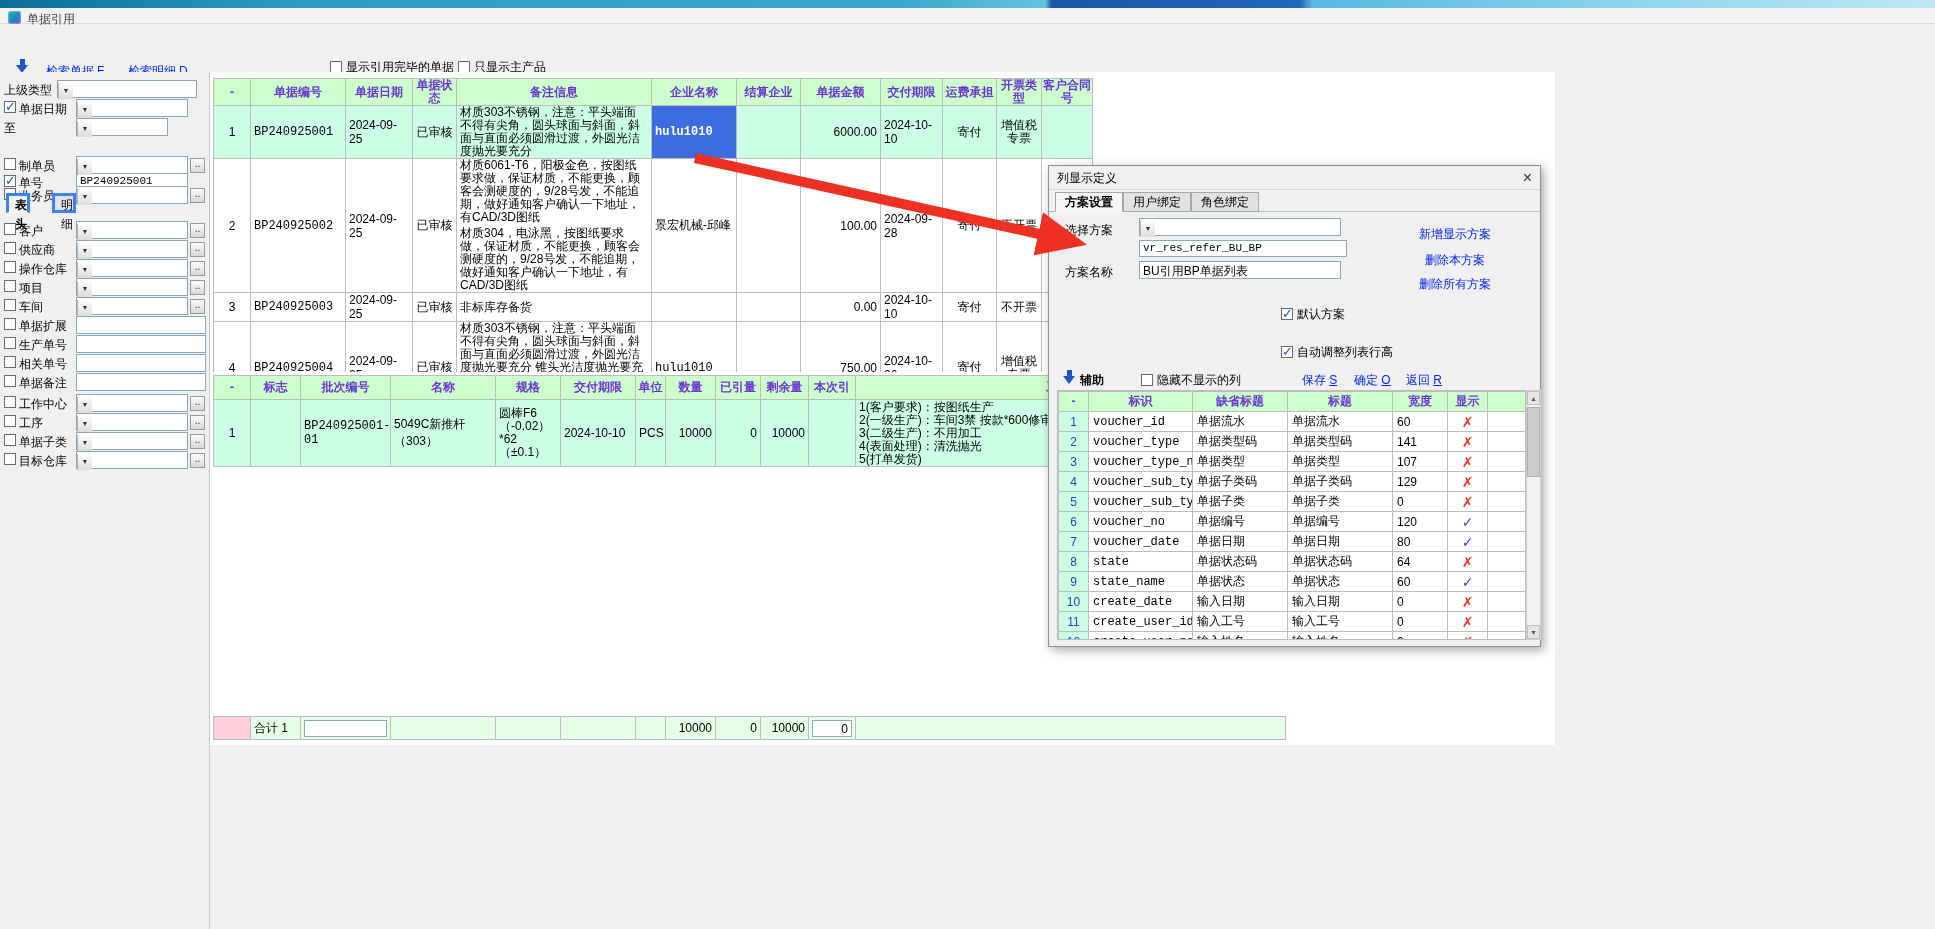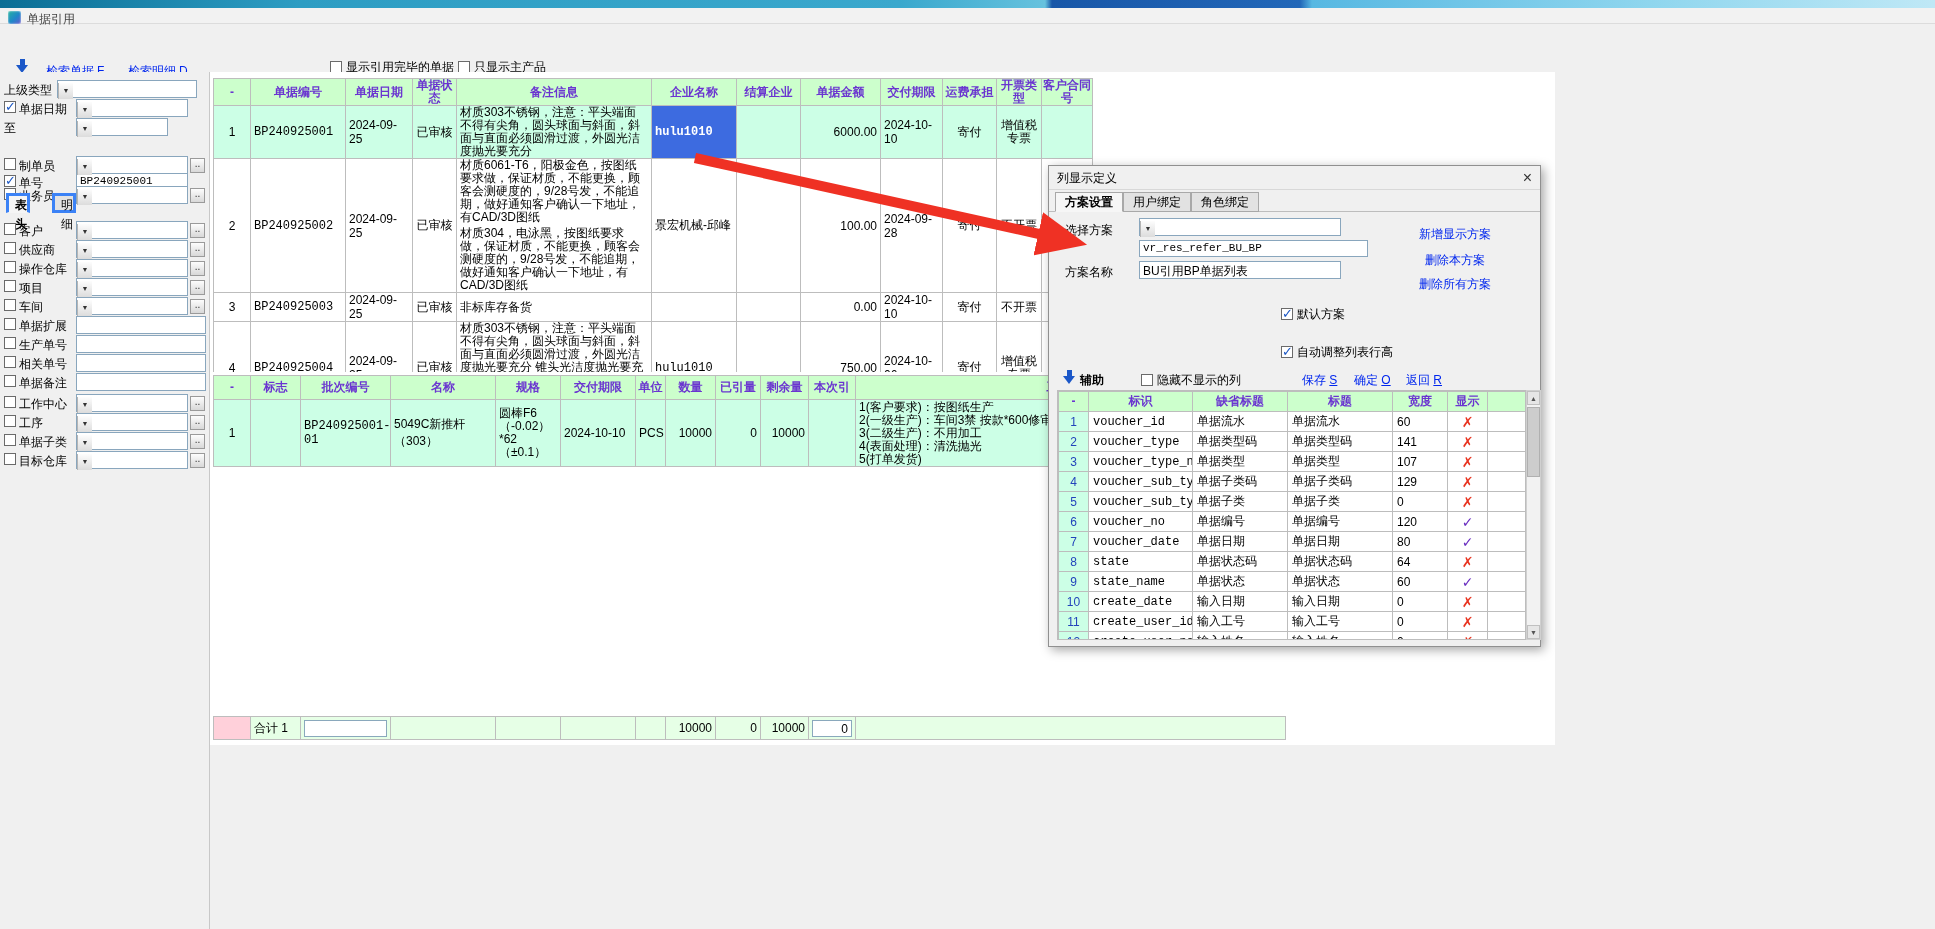--- a/index.html
+++ b/index.html
@@ -467,21 +467,21 @@
     <div class="dlg-tabs">
       <span class="dtab active" style="left:6px;">方案设置</span>
       <span class="dtab" style="left:74px;">用户绑定</span>
       <span class="dtab" style="left:142px;">角色绑定</span>
     </div>
     <span class="dlg-label" style="left:16px;top:56px;">选择方案</span>
     <span class="combo" style="left:90px;top:52px;width:202px;">
         <span class="combo-text"></span>
         <span class="combo-arrow">▼</span>
       </span>
-    <span class="text-input mono" style="left:90px;top:74px;width:229px;height:17px;">vr_res_refer_BU_BP</span>
+    <span class="text-input mono" style="left:90px;top:74px;width:208px;height:17px;">vr_res_refer_BU_BP</span>
     <span class="dlg-label" style="left:16px;top:98px;">方案名称</span>
     <span class="text-input" style="left:90px;top:95px;width:202px;">BU引用BP单据列表</span>
     <span class="dlg-link" style="left:370px;top:60px;">新增显示方案</span>
     <span class="dlg-link" style="left:376px;top:86px;">删除本方案</span>
     <span class="dlg-link" style="left:370px;top:110px;">删除所有方案</span>
     <span class="cbx" style="left:232px;top:140px;"><span class="cb checked"></span><span class="cb-label">默认方案</span></span>
     <span class="cbx" style="left:232px;top:178px;"><span class="cb checked"></span><span class="cb-label">自动调整列表行高</span></span>
     <span class="dn-arrow" style="position:absolute;left:14px;top:204px;"></span>
     <span class="dlg-label" style="left:31px;top:206px;font-weight:bold;">辅助</span>
     <span class="cbx" style="left:92px;top:206px;"><span class="cb"></span><span class="cb-label">隐藏不显示的列</span></span>

